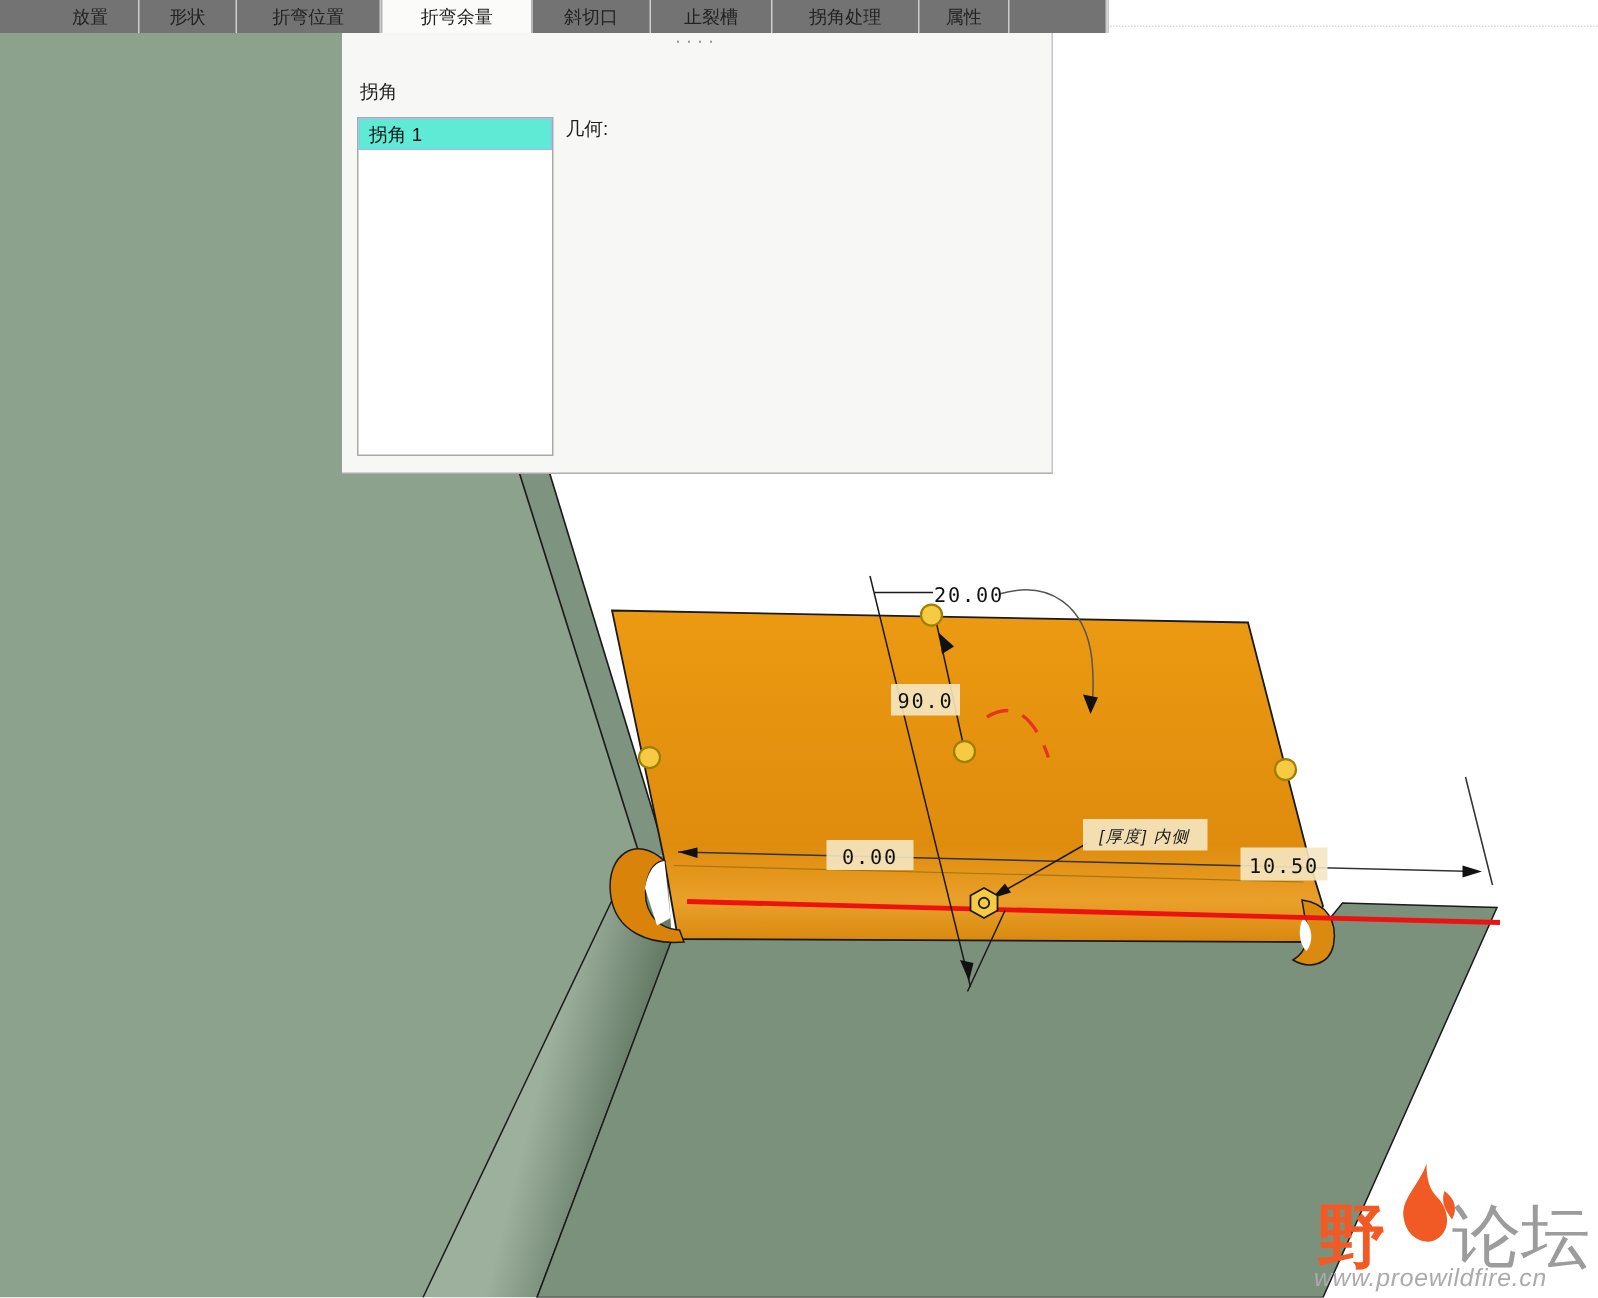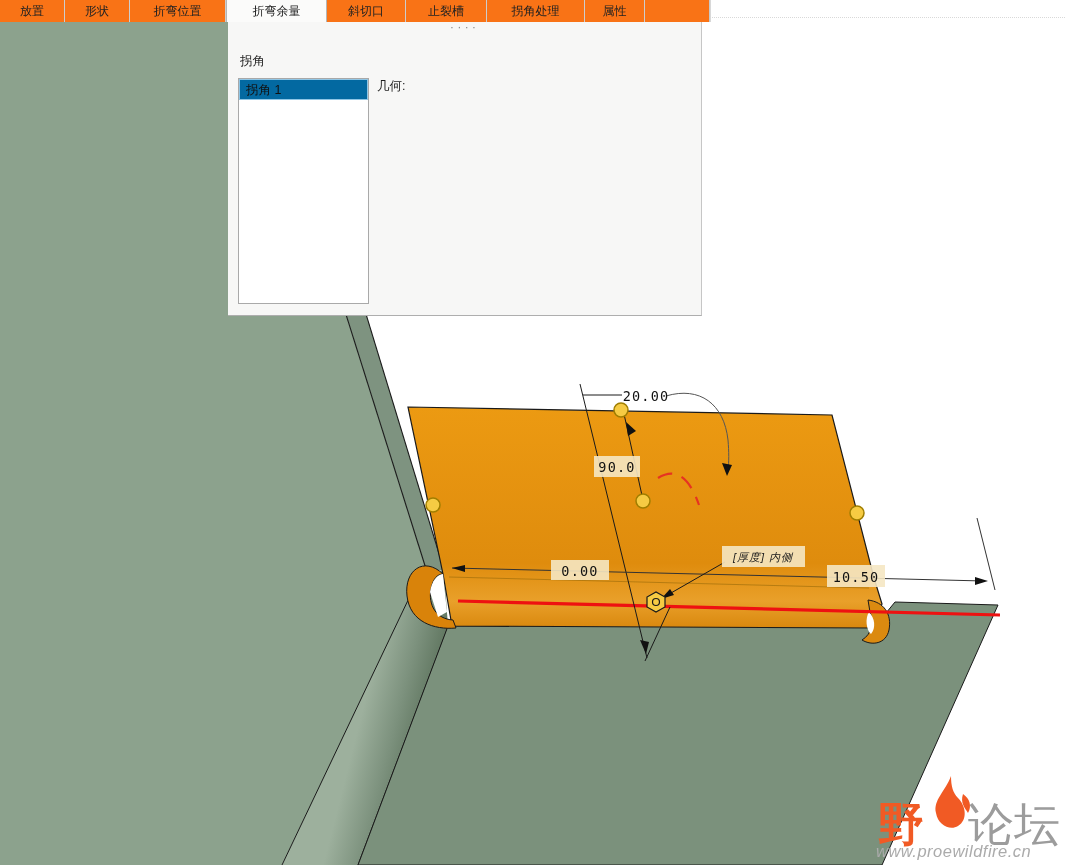--- a/index.html
+++ b/index.html
@@ -1,21 +1,21 @@
 <!DOCTYPE html>
 <html><head>
 <meta charset="utf-8">
 <style>
   html,body{margin:0;padding:0;background:#ffffff;}
   body{width:1065px;height:865px;overflow:hidden;position:relative;
        font-family:"Liberation Sans","DejaVu Sans",sans-serif;}
   #scene{position:absolute;left:0;top:0;z-index:0;}
   
   #tabbar{position:absolute;left:0;top:0;width:710px;height:22px;z-index:5;
-          display:flex;background:#f97316;border-right:1px solid #d8d8d8;}
+          display:flex;background:#737373;border-right:1px solid #d8d8d8;padding-left:28px;}
   .tab{height:22px;line-height:22px;text-align:center;font-size:12px;color:#222;
        border-right:1px solid #cdcdcd;box-sizing:border-box;cursor:default;
        white-space:nowrap;overflow:hidden;}
   .tab.active{background:#fbfbfa;border-left:1px solid #b5b5b5;
               border-right:1px solid #b5b5b5;}
   .tab-filler{flex:1;border-right:1px solid #c9c9c9;}
   #tabbar-underline{position:absolute;left:710px;top:17px;width:355px;height:0;
           border-top:1px dotted #d9d9d9;z-index:4;}
   
   #panel{position:absolute;left:228px;top:22px;width:474px;height:294px;z-index:4;
@@ -23,21 +23,21 @@
          border-bottom:1px solid #aeaeae;box-sizing:border-box;}
   #drag-dots{position:absolute;left:50%;top:0px;transform:translateX(-50%);
          color:#8f8f8f;font-size:13px;letter-spacing:3px;line-height:10px;cursor:grab;}
   .panel-label{position:absolute;font-size:12.5px;color:#1d1d1d;}
   #corner-label{left:12px;top:31px;}
   #geometry-label{left:149px;top:56px;}
   #corner-list{position:absolute;left:10px;top:56px;width:131px;height:226px;
          background:#ffffff;border:1px solid #a9a9a9;box-sizing:border-box;}
   .list-item{height:21px;line-height:21px;font-size:12.5px;color:#111;
          padding-left:6px;box-sizing:border-box;}
-  .list-item.selected{background:#0369a1;border:1px solid #8fc6e6;}
+  .list-item.selected{background:#5eead4;border:1px solid #8fc6e6;}
   #geometry-combo{position:absolute;left:185px;top:41px;width:152px;height:25px;
          background:#ffffff;border:1px solid #9a9a9a;box-sizing:border-box;
          display:flex;align-items:center;}
   #geometry-value{flex:1;font-size:12.5px;color:#111;padding-left:8px;
          white-space:nowrap;overflow:hidden;}
   #combo-btn{width:17px;height:100%;border-left:1px solid #a9a9a9;
          display:flex;align-items:center;justify-content:center;
          background:#f2f2f2;cursor:pointer;}
   #combo-btn .arr{font-size:8px;color:#333;transform:scaleX(1.4);}
   

